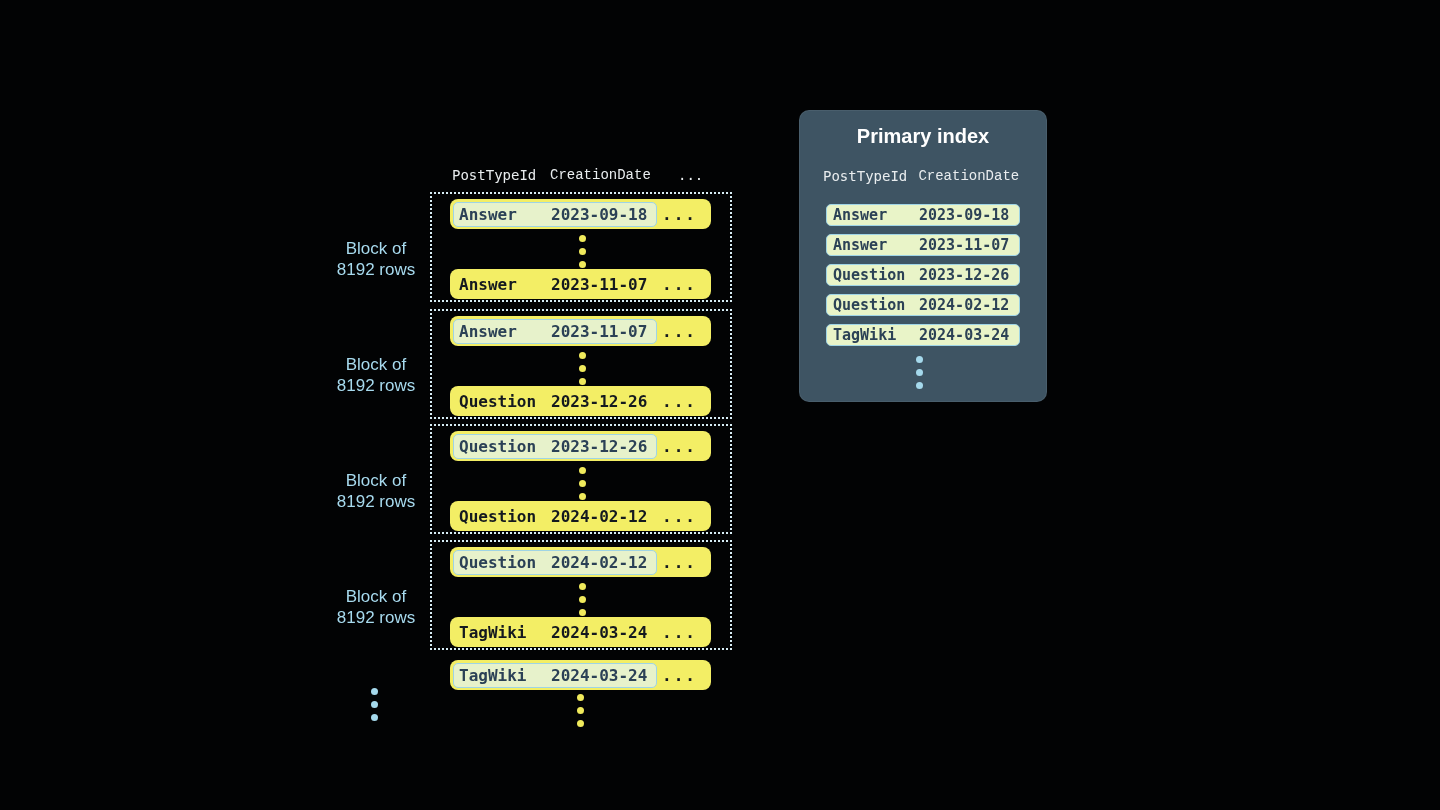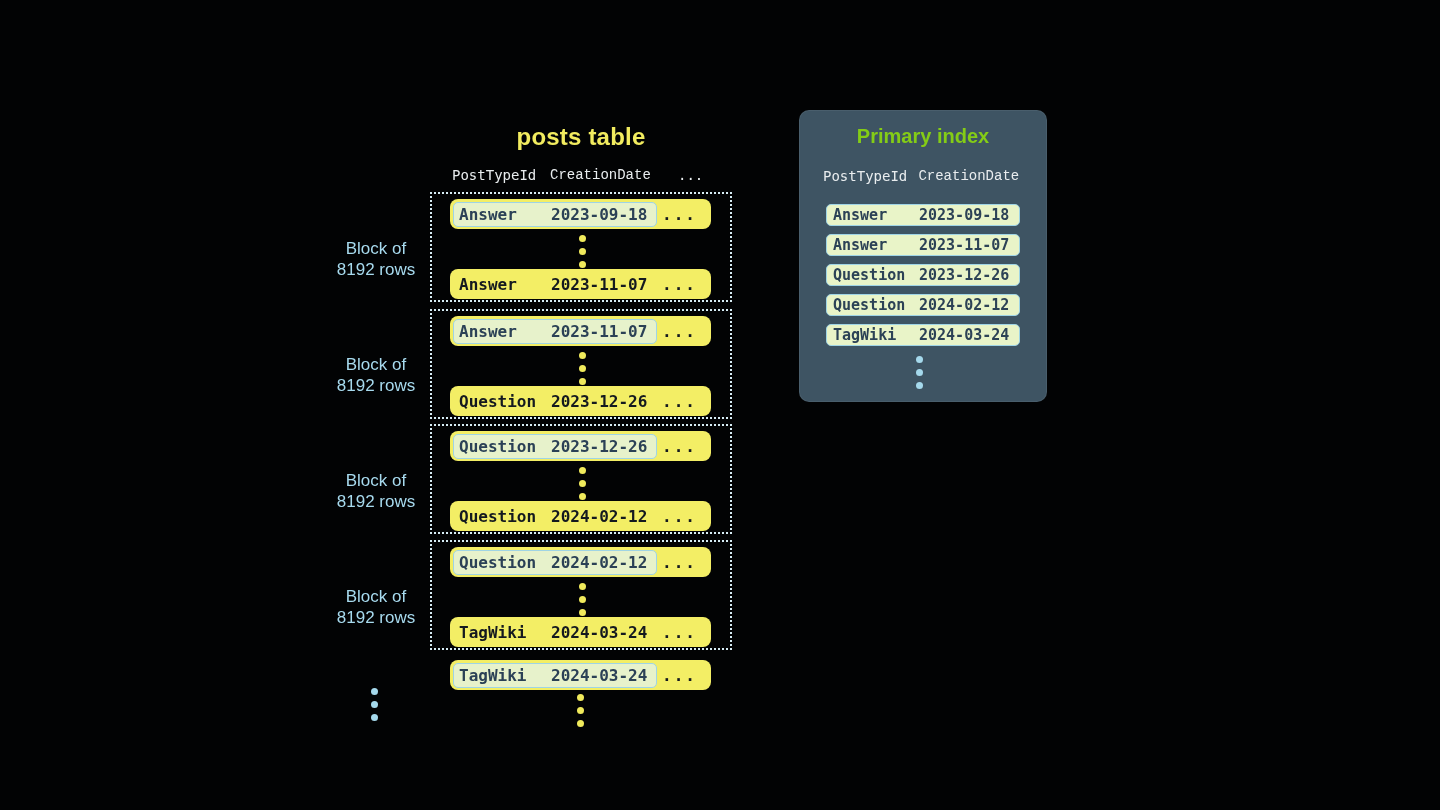--- a/index.html
+++ b/index.html
@@ -56,39 +56,38 @@
   .block .vdots{left:147px;}
 
   
   .panel{
     position:absolute;left:799px;top:110px;width:248px;height:292px;
     background:#3e5463;border-radius:10px;border:1px solid rgba(255,255,255,.06);
     box-sizing:border-box;
   }
   .panel-title{
     position:absolute;left:0;top:14px;width:100%;text-align:center;
-    font-size:20px;font-weight:600;color:#84cc16;
+    font-size:20px;font-weight:600;color:#ffffff;
   }
   .panel-header{left:23px;top:57px;width:220px;}
   .irow{
     position:absolute;left:26px;width:194px;height:22px;
     background:#e9f4c8;border:1.5px solid #9fd4e5;border-radius:5px;
     display:flex;align-items:center;box-sizing:border-box;padding-left:6px;
     font-family:"DejaVu Sans Mono","Liberation Mono",monospace;
     font-size:15px;font-weight:bold;color:#2c4256;
   }
   .irow .c1{display:inline-block;width:86px;}
   .irow .c2{display:inline-block;width:96px;}
 </style>
 </head>
 <body>
 
 <div id="canvas">
 
-  <div class="posts-title">posts table</div>
   <div class="col-header posts-header">
     <span class="h1">PostTypeId</span>
     <span class="h2">CreationDate</span>
     <span class="h3">...</span>
   </div>
 
   <div class="block-label" style="top:238px">
     <div>Block of</div>
     <div>8192 rows</div>
   </div>

